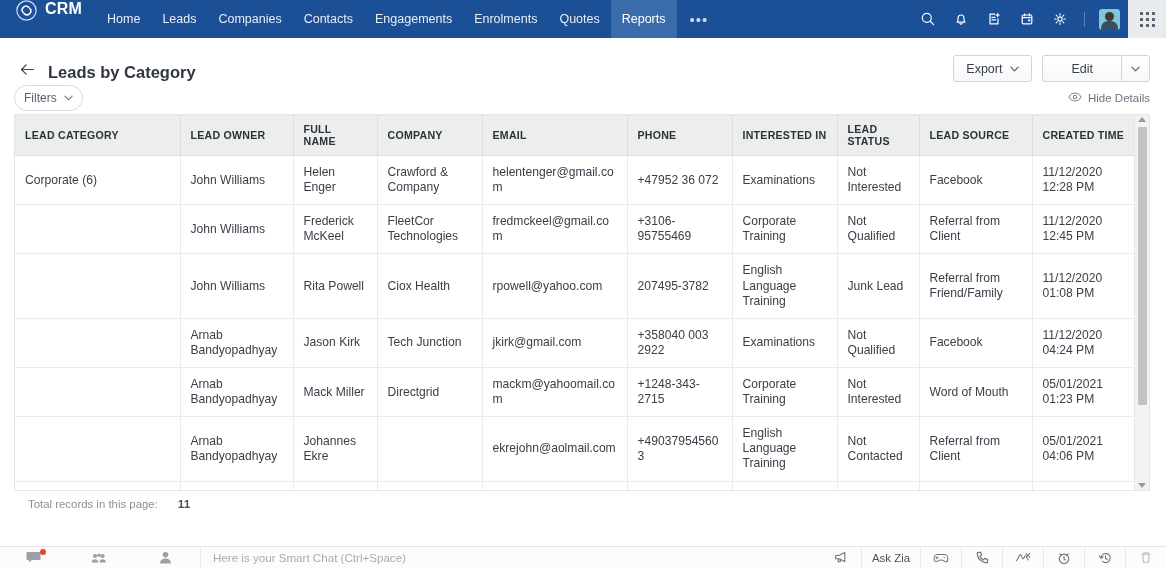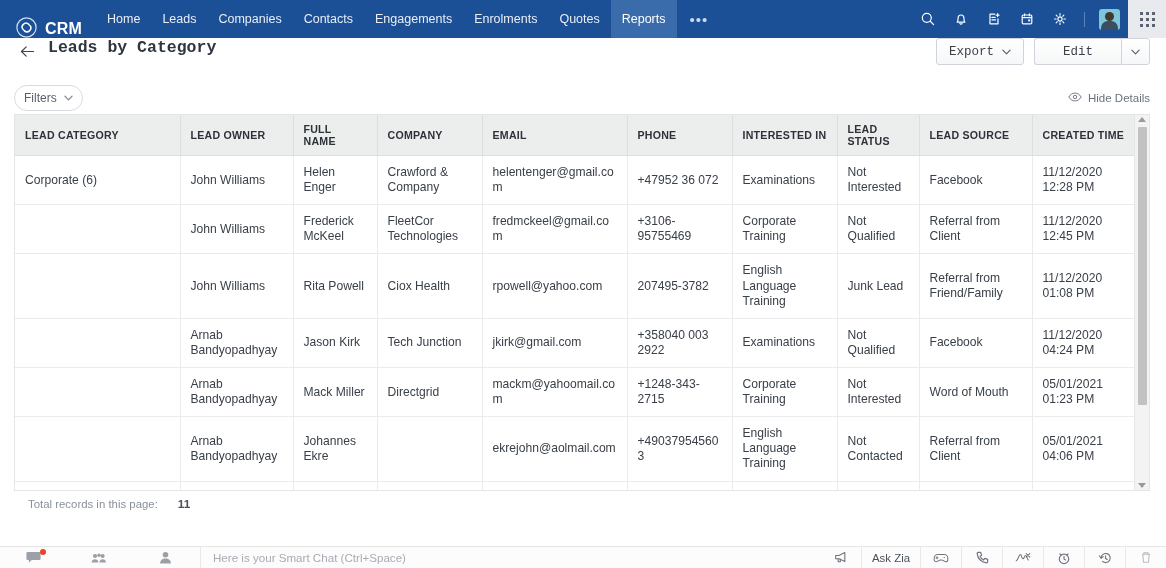--- a/index.html
+++ b/index.html
@@ -14,21 +14,21 @@
 
   
   .topnav {
     height: 38px;
     background: #1b4f96;
     display: flex;
     align-items: stretch;
     position: relative;
   }
   .brand {
-    display: flex; align-items: flex-end;
+    display: flex; align-items: flex-start;
     padding: 0 14px 0 16px;
     gap: 8px;
   }
   .brand-mark { width: 21px; height: 21px; display:block; }
   .brand-text {
     color: #ffffff; font-size: 16px; font-weight: 600;
     letter-spacing: .2px;
   }
   .nav-items { display: flex; align-items: stretch; }
   .nav-item {
@@ -62,24 +62,23 @@
     width: 38px; height: 38px; background: #e8eaed;
     display:flex; align-items:center; justify-content:center;
     cursor:pointer;
   }
   .apps-grid { display:grid; grid-template-columns: repeat(3,3px); grid-template-rows: repeat(3,3px); gap:3px; }
   .apps-grid i { background:#5a6470; display:block; width:3px; height:3px; }
 
   
   .pagehead {
     height: 44px;
-    display: flex; align-items: flex-start;
+    display: flex; align-items: flex-end;
     padding: 0 16px 0 14px;
     background: #fff;
-    font-family: Liberation Mono, monospace;
   }
   .back-arrow {
     width: 26px; height: 26px; display:flex; align-items:center; justify-content:center;
     cursor: pointer; color:#3c4450;
   }
   .page-title {
     font-size: 16.5px; font-weight: 600; color: #2f3640;
     margin-left: 8px;
   }
   .head-spacer { flex: 1; }

